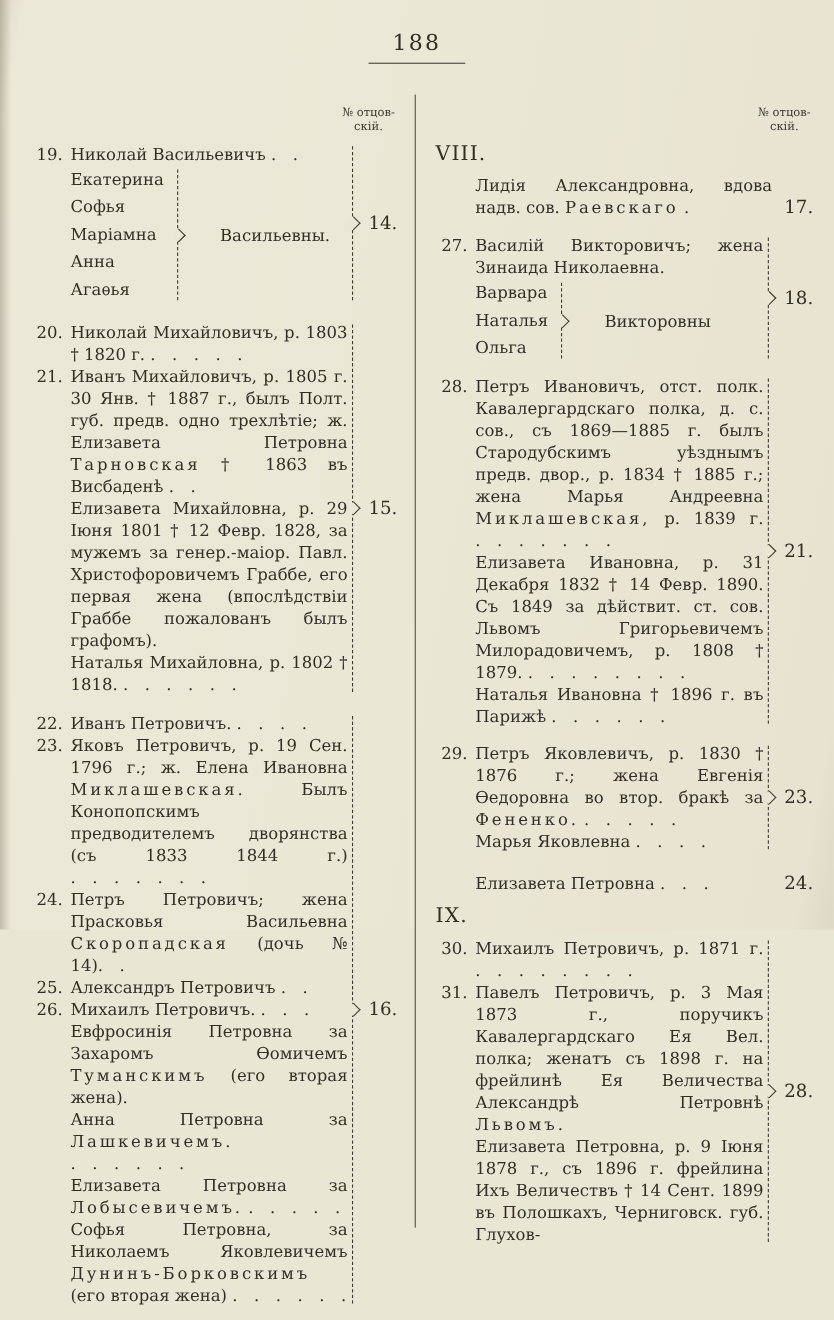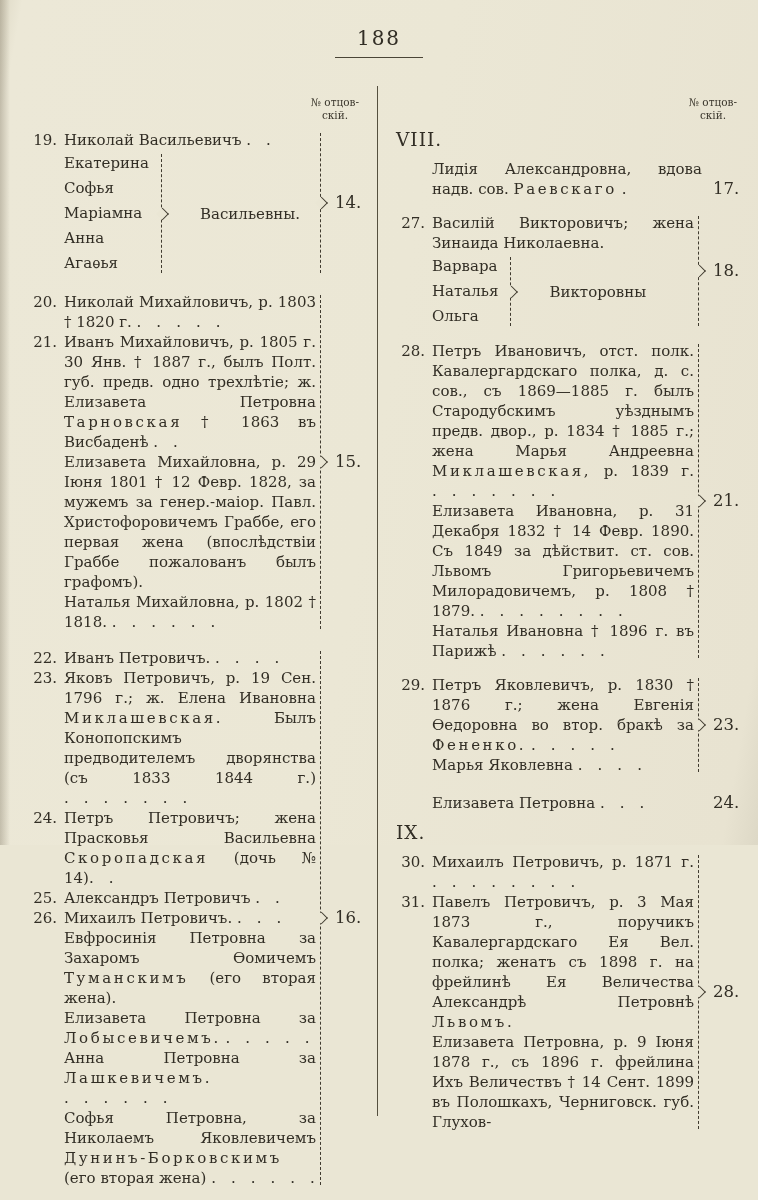--- a/index.html
+++ b/index.html
@@ -165,22 +165,22 @@
           <div class="num">25.</div>
           <div class="body">
               <p class="para"><span>Александръ Петровичъ . .</span></p>
             </div>
         </div>
         <div class="entry">
           <div class="num">26.</div>
           <div class="body">
             <p class="para"><span>Михаилъ Петровичъ. . . .</span></p>
             <p class="para"><span>Евфросинія Петровна за Захаромъ Ѳомичемъ </span><span class="sp">Туманскимъ</span><span> (его вторая жена).</span></p>
+            <p class="para"><span>Анна Петровна за </span><span class="sp">Лашкевичемъ.</span><span> . . . . . .</span></p>
             <p class="para"><span>Елизавета Петровна за </span><span class="sp">Лобысевичемъ.</span><span> . . . . .</span></p>
-            <p class="para"><span>Анна Петровна за </span><span class="sp">Лашкевичемъ.</span><span> . . . . . .</span></p>
             <p class="para"><span>Софья Петровна, за Николаемъ Яковлевичемъ </span><span class="sp">Дунинъ-Борковскимъ</span><span> (его вторая жена) . . . . . .</span></p>
           </div>
         </div>
       </div>
       <div class="bracket"></div>
       <div class="ref">16.</div>
     </div>
 
   </div>
 

